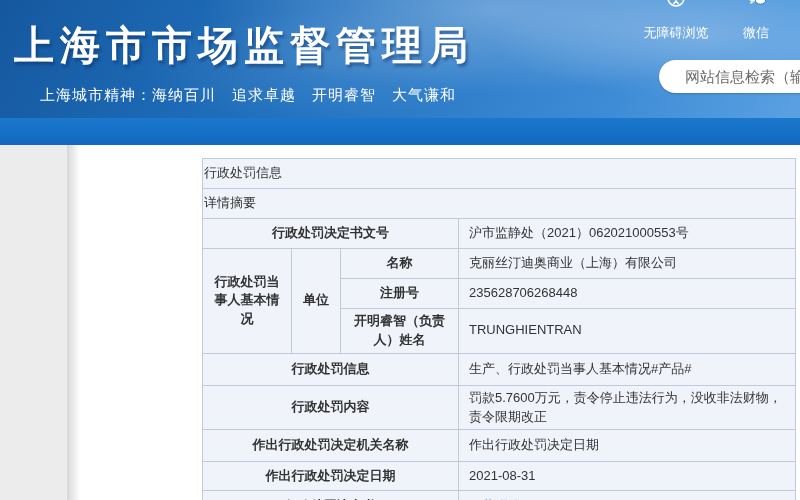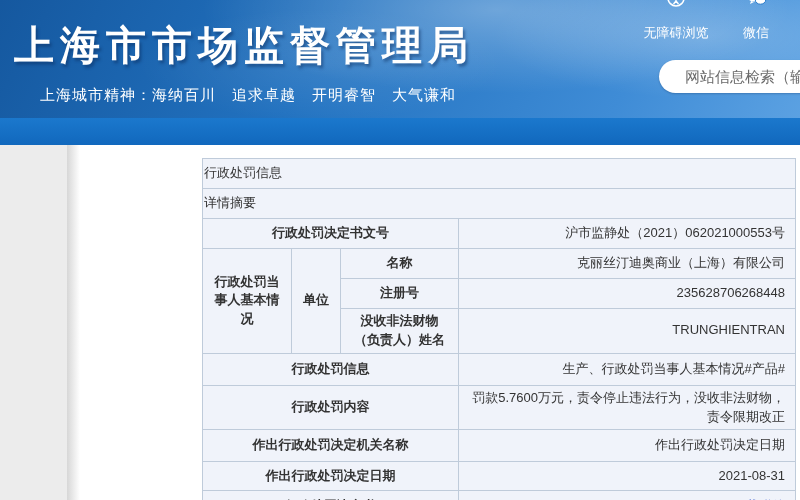--- a/index.html
+++ b/index.html
@@ -64,21 +64,21 @@
   
   table.penalty {
     position:absolute; left:202px; top:13px; width:593px;
     border-collapse:collapse; table-layout:fixed; background:#f0f3fa;
   }
   table.penalty td {
     border:1px solid #bfcbda; font-size:13px; color:#333;
     overflow:hidden; line-height:1.45;
   }
   td.lbl { text-align:center; font-weight:bold; padding:3px 8px; }
-  td.val { text-align:right; padding:3px 10px; }
+  td.val { text-align:left; padding:3px 10px; }
   td.hdr { font-weight:normal; }
   a.attach { color:#3354cb; text-decoration:underline; cursor:pointer; }
 </style>
 </head>
 <body>
 
 <div class="banner">
   <div class="banner-title">上海市市场监督管理局</div>
   <div class="banner-motto">上海城市精神：海纳百川　追求卓越　开明睿智　大气谦和</div>
 
@@ -142,21 +142,21 @@
       <td rowspan="3" class="lbl">行政处罚当事人基本情况</td>
       <td rowspan="3" class="lbl">单位</td>
       <td class="lbl">名称</td>
       <td class="val">克丽丝汀迪奥商业（上海）有限公司</td>
     </tr>
     <tr style="height:30px">
       <td class="lbl">注册号</td>
       <td class="val">235628706268448</td>
     </tr>
     <tr style="height:37px">
-      <td class="lbl">没收非法财物（负责人）姓名</td>
+      <td class="lbl">开明睿智（负责人）姓名</td>
       <td class="val">TRUNGHIENTRAN</td>
     </tr>
     <tr style="height:32px">
       <td colspan="3" class="lbl">行政处罚信息</td>
       <td class="val">生产、行政处罚当事人基本情况#产品#</td>
     </tr>
     <tr style="height:32px">
       <td colspan="3" class="lbl">行政处罚内容</td>
       <td class="val">罚款5.7600万元，责令停止违法行为，没收非法财物，责令限期改正</td>
     </tr>

